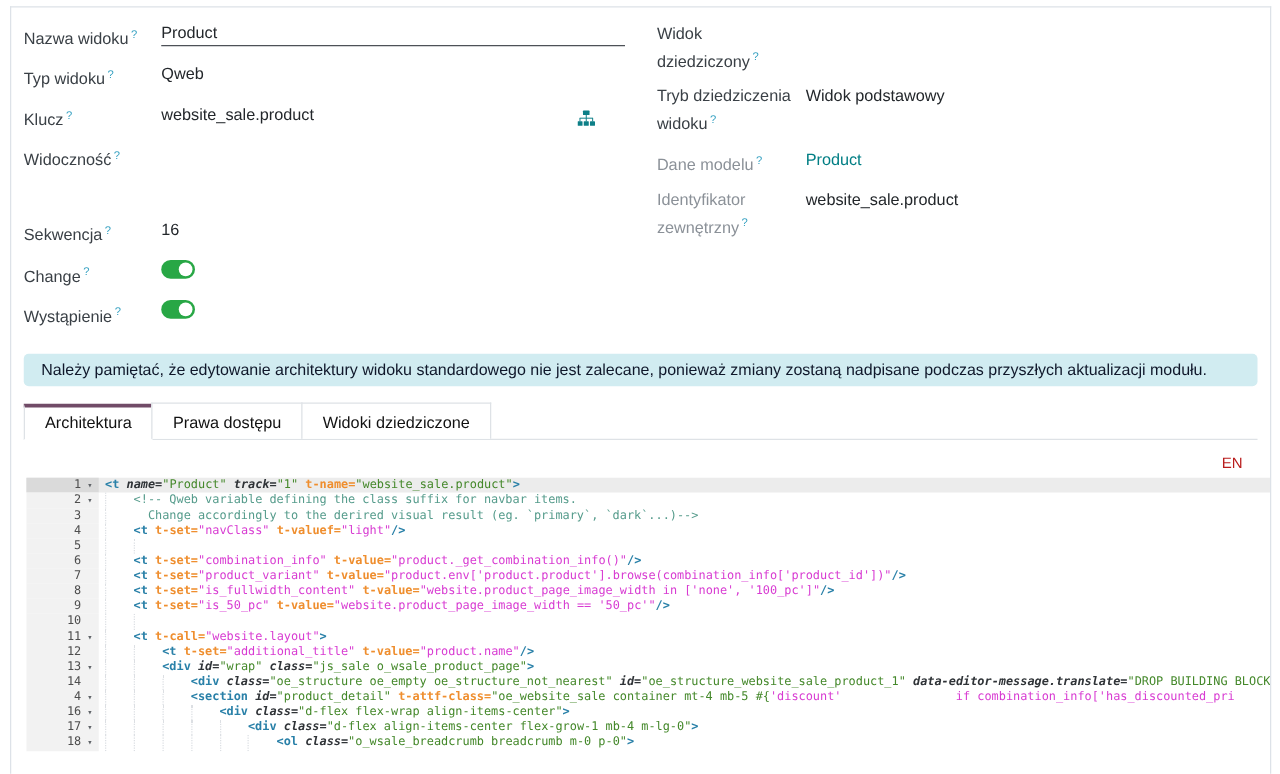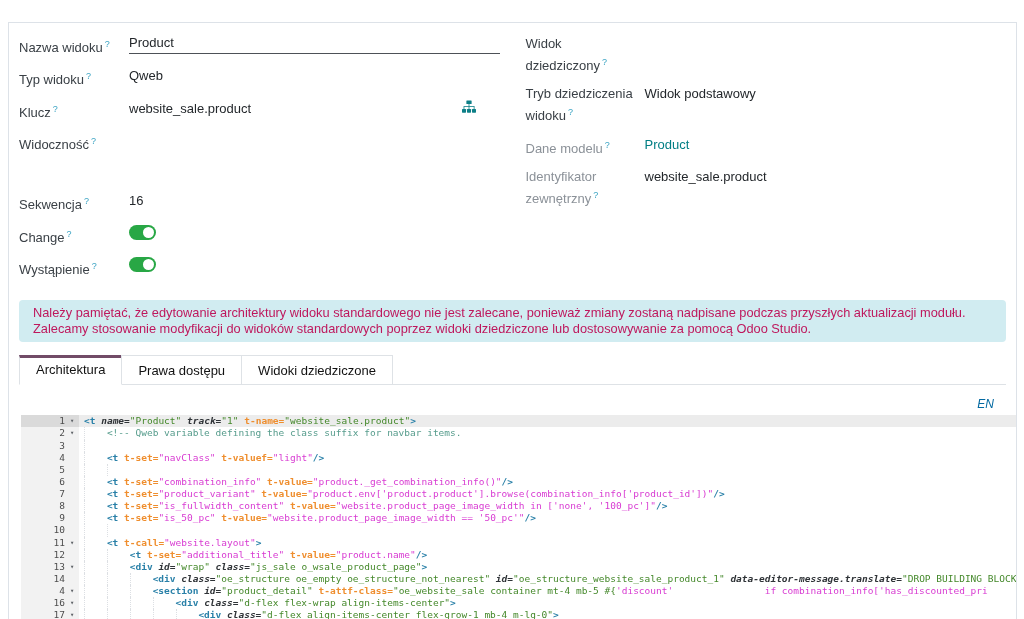--- a/index.html
+++ b/index.html
@@ -1,49 +1,49 @@
 <!DOCTYPE html>
 <html><head>
 <meta charset="utf-8">
 <style>
   * { margin:0; padding:0; box-sizing:border-box; }
   html,body { width:1024px; height:619px; overflow:hidden; background:#fff;
               font-family:"Liberation Sans", sans-serif; color:#32373d; }
   .sheet { position:absolute; top:5px; left:8px; right:7px; bottom:0;
-           background:#fff; border:1px solid #dde2e8; border-bottom:none;margin-top:17px; }
+           background:#fff; border:1px solid #dde2e8; border-bottom:none; }
   .content { padding:11px 10px 0 10px; }
 
   
   .formgrid { display:grid; grid-template-columns:1fr 1fr; column-gap:26px; }
   .frow { display:flex; align-items:flex-start; min-height:19px; margin-bottom:9px; }
   .flabel { width:110px; flex-shrink:0; font-size:13px; font-weight:500; color:#3a4046; padding-top:1px; line-height:18px;}
   .col-right .flabel { width:119px; }
   .flabel.muted { color:#8b9198; font-weight:400; }
   sup.help { color:#38a2c2; font-size:9px; margin-left:2px; cursor:pointer; }
-  .fvalue { flex:1; font-size:13px; color:#23272b; padding-top:1px; line-height:18px; display:flex; align-items:flex-start; }
+  .fvalue { flex:1; font-size:13px; color:#23272b; padding-top:1px; line-height:18px; display:flex; align-items:flex-end; }
   .name-input { width:100%; border:none; border-bottom:1px solid #4d5157; outline:none;
                 font-family:"Liberation Sans",sans-serif; font-size:13px; color:#23272b; padding:0 0 3px 0; background:transparent; }
   .link { color:#017e84; cursor:pointer; }
   .toggle { width:27px; height:15px; border-radius:8px; background:#28a745; position:relative; cursor:pointer; }
   .toggle .knob { position:absolute; top:2px; right:2px; width:11px; height:11px; border-radius:50%; background:#fff; }
   .key-icon { margin-left:auto; margin-right:24px; cursor:pointer; display:inline-flex; }
 
   
   .banner { margin-top:12px; background:#d1ecf1; border-radius:4px; padding:5px 14px;
-            font-size:12.8px; line-height:16px; color:#be185d; }
-
-  
-  .tabbar { display:flex; margin-top:13px; border-bottom:1px solid #dee2e6; padding-left:0; }
+            font-size:12.8px; line-height:16px; color:#0f172a; }
+
+  
+  .tabbar { display:flex; margin-top:13px; border-bottom:1px solid #dee2e6; padding-left:0;align-items:center; }
   .tab { padding:7px 16px 6px 16px; font-size:13px; color:#111; border:1px solid #dee2e6; border-bottom:none;
          background:#fff; margin-right:-1px; cursor:pointer; position:relative; }
   .tab.active { border-top:3px solid #714b67; padding-top:4px; margin-bottom:-1px; border-bottom:1px solid #fff; font-weight:500; }
 
   
   .lang-row { text-align:right; padding:9px 12px 3px 0; }
-  .lang-badge { color:#0369a1; font-size:12px; cursor:pointer;font-style:italic; }
+  .lang-badge { color:#b91c1c; font-size:12px; cursor:pointer; }
   .editor { margin-left:12px; height:267px; overflow:hidden; font-family:"DejaVu Sans Mono", monospace; font-size:9.5px; }
   .erow { display:flex; height:12.14px; line-height:12.14px; }
   .erow.active { background:#ececec; }
   .gut { width:58px; flex-shrink:0; background:#f2f2f2; display:flex; justify-content:flex-end; color:#4e4e4e; }
   .erow.active .gut { background:#dadada; }
   .lnum { text-align:right; }
   .fold { width:14px; text-align:center; font-size:7px; color:#5f6368; cursor:pointer; }
   .cline { flex:1; white-space:pre; padding-left:5px; overflow:hidden; }
   .ind { display:inline-block; width:4ch; height:12.14px; vertical-align:top; border-left:1px dotted #dcdfe3; }
   .tk-tg { color:#2980a8; font-weight:bold; }
@@ -138,21 +138,20 @@
         </div>
         <div class="frow">
           <div class="flabel muted"><span>Identyfikator zewnętrzny</span><sup class="help">?</sup></div>
           <div class="fvalue">website_sale.product</div>
         </div>
       </div>
     </div>
 
     <div class="banner">
       <div>Należy pamiętać, że edytowanie architektury widoku standardowego nie jest zalecane, ponieważ zmiany zostaną nadpisane podczas przyszłych aktualizacji modułu.</div>
-      <div>Zalecamy stosowanie modyfikacji do widoków standardowych poprzez widoki dziedziczone lub dostosowywanie za pomocą Odoo Studio.</div>
     </div>
 
     <div class="tabbar">
         <div class="tab active">Architektura</div>
         <div class="tab">Prawa dostępu</div>
         <div class="tab">Widoki dziedziczone</div>
       </div>
 
     <div class="lang-row">
       <span class="lang-badge">EN</span>
@@ -173,21 +172,21 @@
             <span class="lnum">2</span>
             <span class="fold">▾</span>
           </div>
           <div class="cline"><span class="ind"></span><span class="tk-cm">&lt;!-- Qweb variable defining the class suffix for navbar items.</span></div>
         </div>
         <div class="erow">
           <div class="gut">
             <span class="lnum">3</span>
             <span class="fold"></span>
           </div>
-          <div class="cline"><span class="ind"></span><span class="tk-p">  </span></div>
+          <div class="cline"><span class="ind"></span><span class="tk-p">  </span><span class="tk-cm">Change accordingly to the derired visual result (eg. `primary`, `dark`...)--&gt;</span></div>
         </div>
         <div class="erow">
           <div class="gut">
             <span class="lnum">4</span>
             <span class="fold"></span>
           </div>
           <div class="cline"><span class="ind"></span><span class="tk-tg">&lt;t</span><span class="tk-p"> </span><span class="tk-dr">t-set=</span><span class="tk-ex">"navClass"</span><span class="tk-p"> </span><span class="tk-dr">t-valuef=</span><span class="tk-ex">"light"</span><span class="tk-tg">/&gt;</span></div>
         </div>
         <div class="erow">
           <div class="gut">

